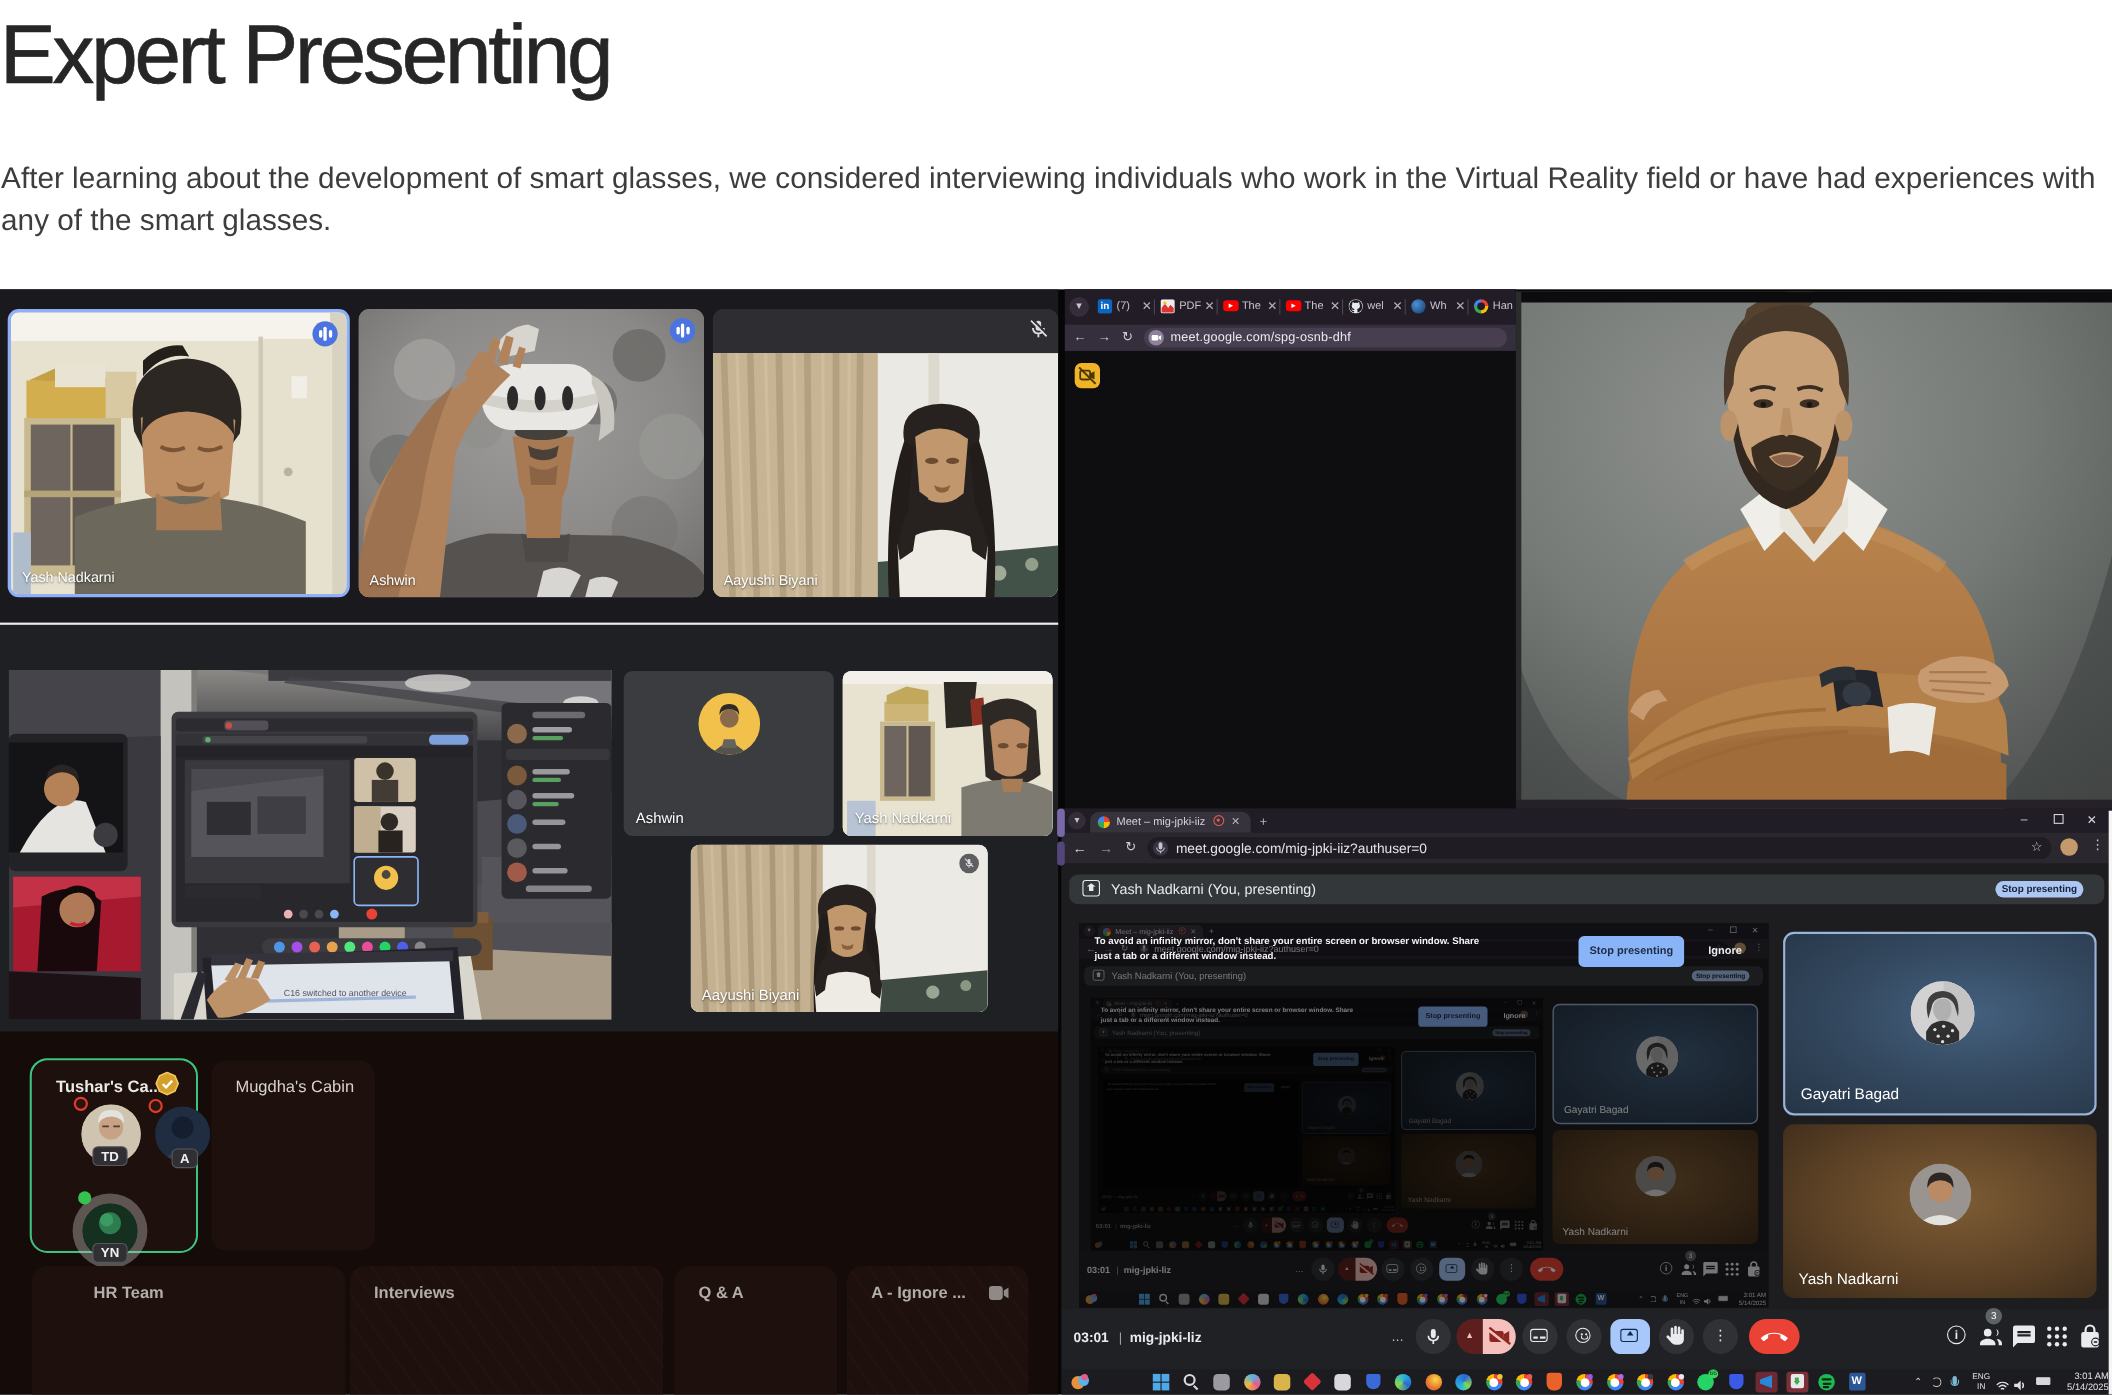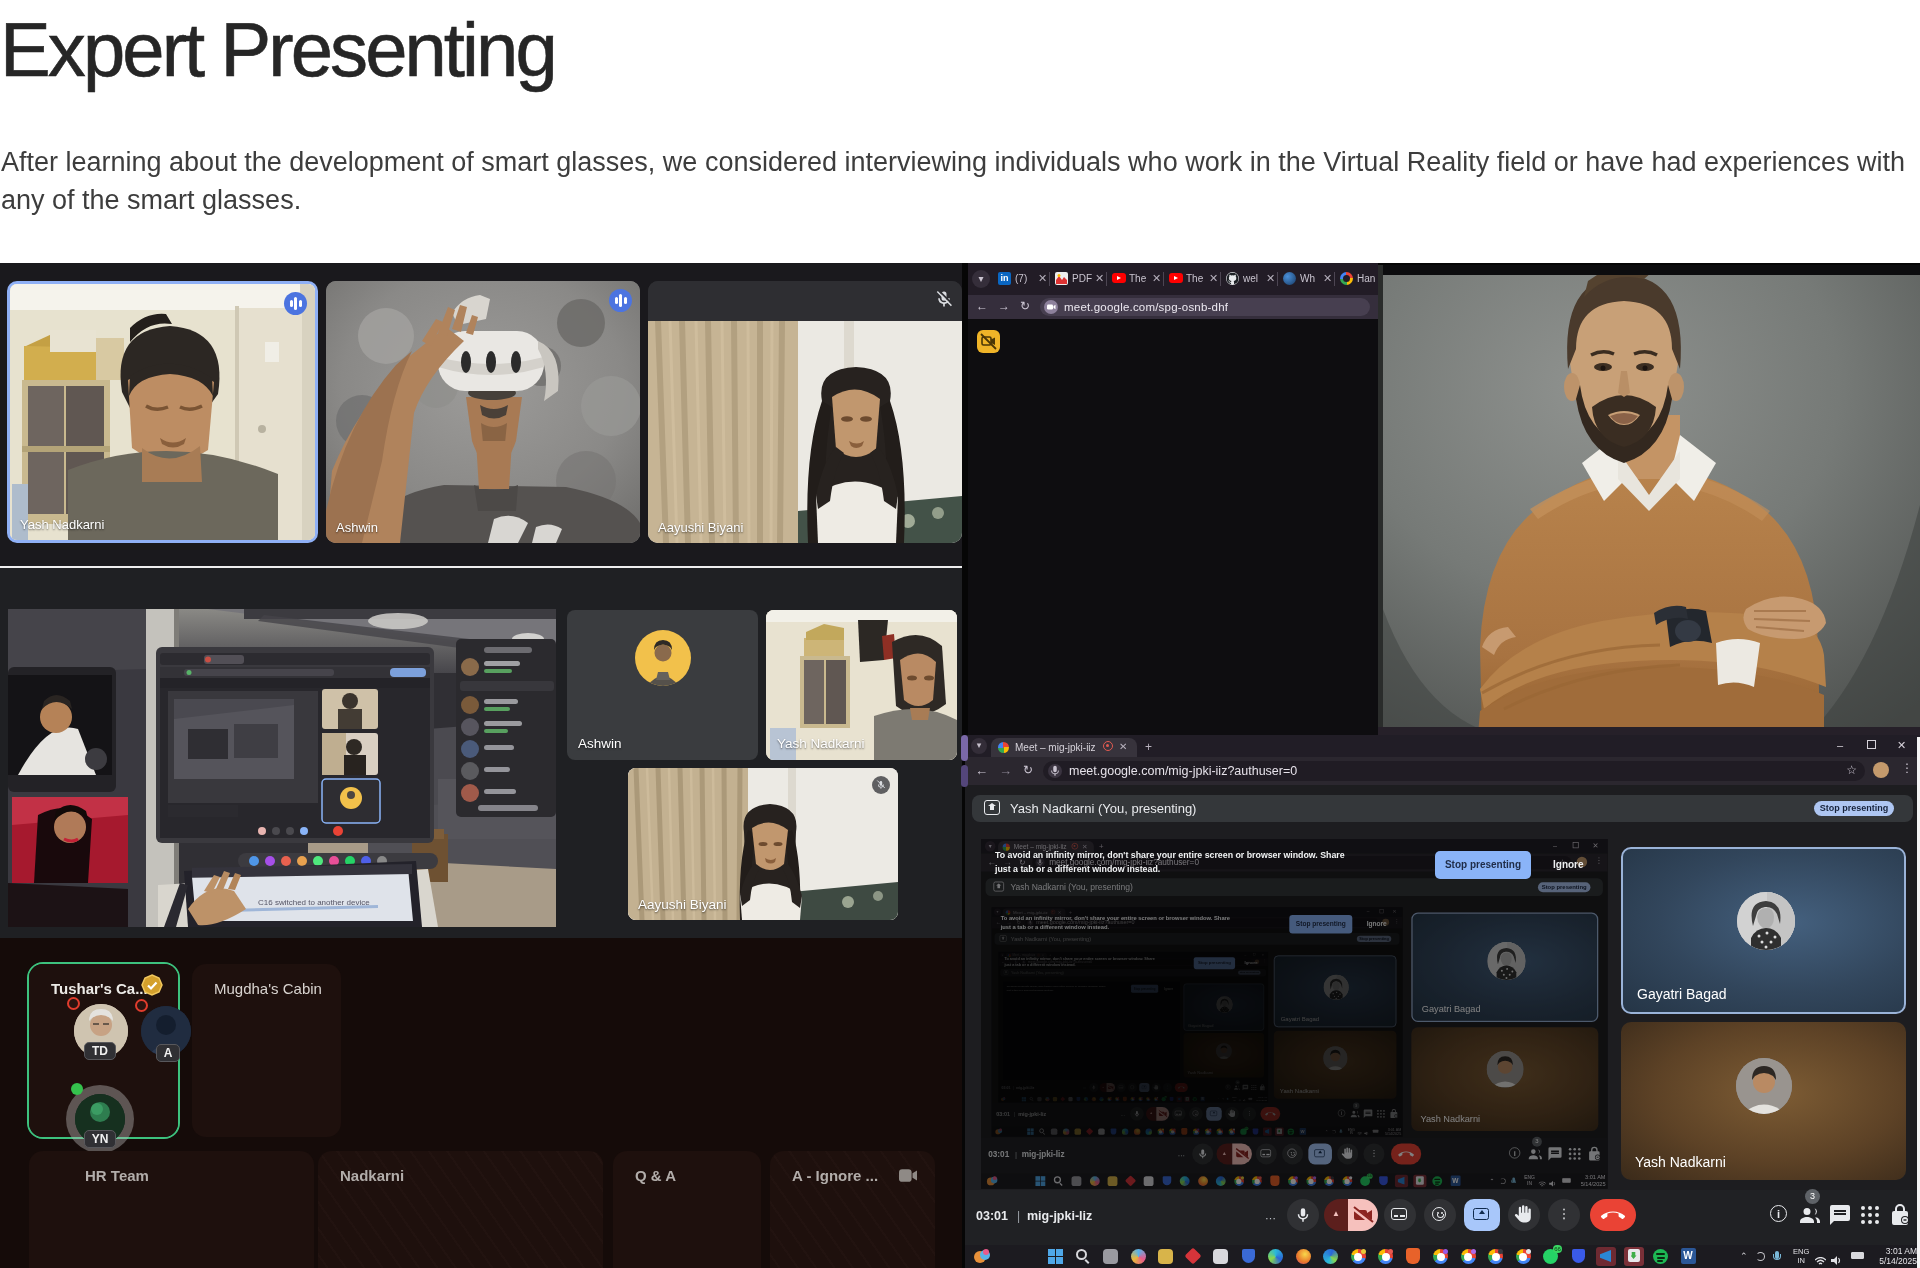--- a/index.html
+++ b/index.html
@@ -339,21 +339,21 @@
 <div class="abs" style="left:42px;top:119px;width:12px;height:12px;border-radius:50%;background:#35c24d;"></div>
 <div class="abs" style="left:55px;top:166px;width:32px;height:18px;background:#303034;border:1.5px solid #58585c;border-radius:5px;color:#f0f0f0;font-size:12px;font-weight:bold;text-align:center;line-height:17px">YN</div>
 </div>
 <div class="abs " style="left:192px;top:26px;width:149px;height:173px;background:#1e100d;border-radius:14px;">
         <div class="abs" style="left:22px;top:16px;font-size:15px;font-weight:normal;color:#d8d3cf;">Mugdha's Cabin</div>
       </div>
 <div class="abs " style="left:29px;top:213px;width:285px;height:180px;background:#1e100d;border-radius:14px;">
         <div class="abs" style="left:32px;top:16px;font-size:15px;font-weight:bold;color:#b2adaa;margin-left:24px;">HR Team</div>
       </div>
 <div class="abs " style="left:318px;top:213px;width:285px;height:180px;background:#1e100d;border-radius:14px;background-image:repeating-linear-gradient(55deg,transparent 0 13px,#221310 13px 15px);">
-        <div class="abs" style="left:22px;top:16px;font-size:15px;font-weight:bold;color:#b2adaa;">Nadkarni</div>
+        <div class="abs" style="left:22px;top:16px;font-size:15px;font-weight:bold;color:#b2adaa;">Interviews</div>
       </div>
 <div class="abs " style="left:613px;top:213px;width:148px;height:180px;background:#1e100d;border-radius:14px;">
         <div class="abs" style="left:22px;top:16px;font-size:15px;font-weight:bold;color:#b2adaa;">Q &amp; A</div>
       </div>
 <div class="abs " style="left:770px;top:213px;width:165px;height:180px;background:#1e100d;border-radius:14px;background-image:repeating-linear-gradient(55deg,transparent 0 13px,#221310 13px 15px);">
         <div class="abs" style="left:22px;top:16px;font-size:15px;font-weight:bold;color:#b2adaa;">A - Ignore ...</div>
         <svg class="abs" style="right:18px;top:18px" width="18" height="13" viewBox="0 0 20 14">
           <rect x="0" y="0" width="14" height="14" rx="3.5" fill="#8f8a86"></rect>
           <path d="M15 4.5 L20 1.5 L20 12.5 L15 9.5 Z" fill="#8f8a86"></path>
         </svg>

